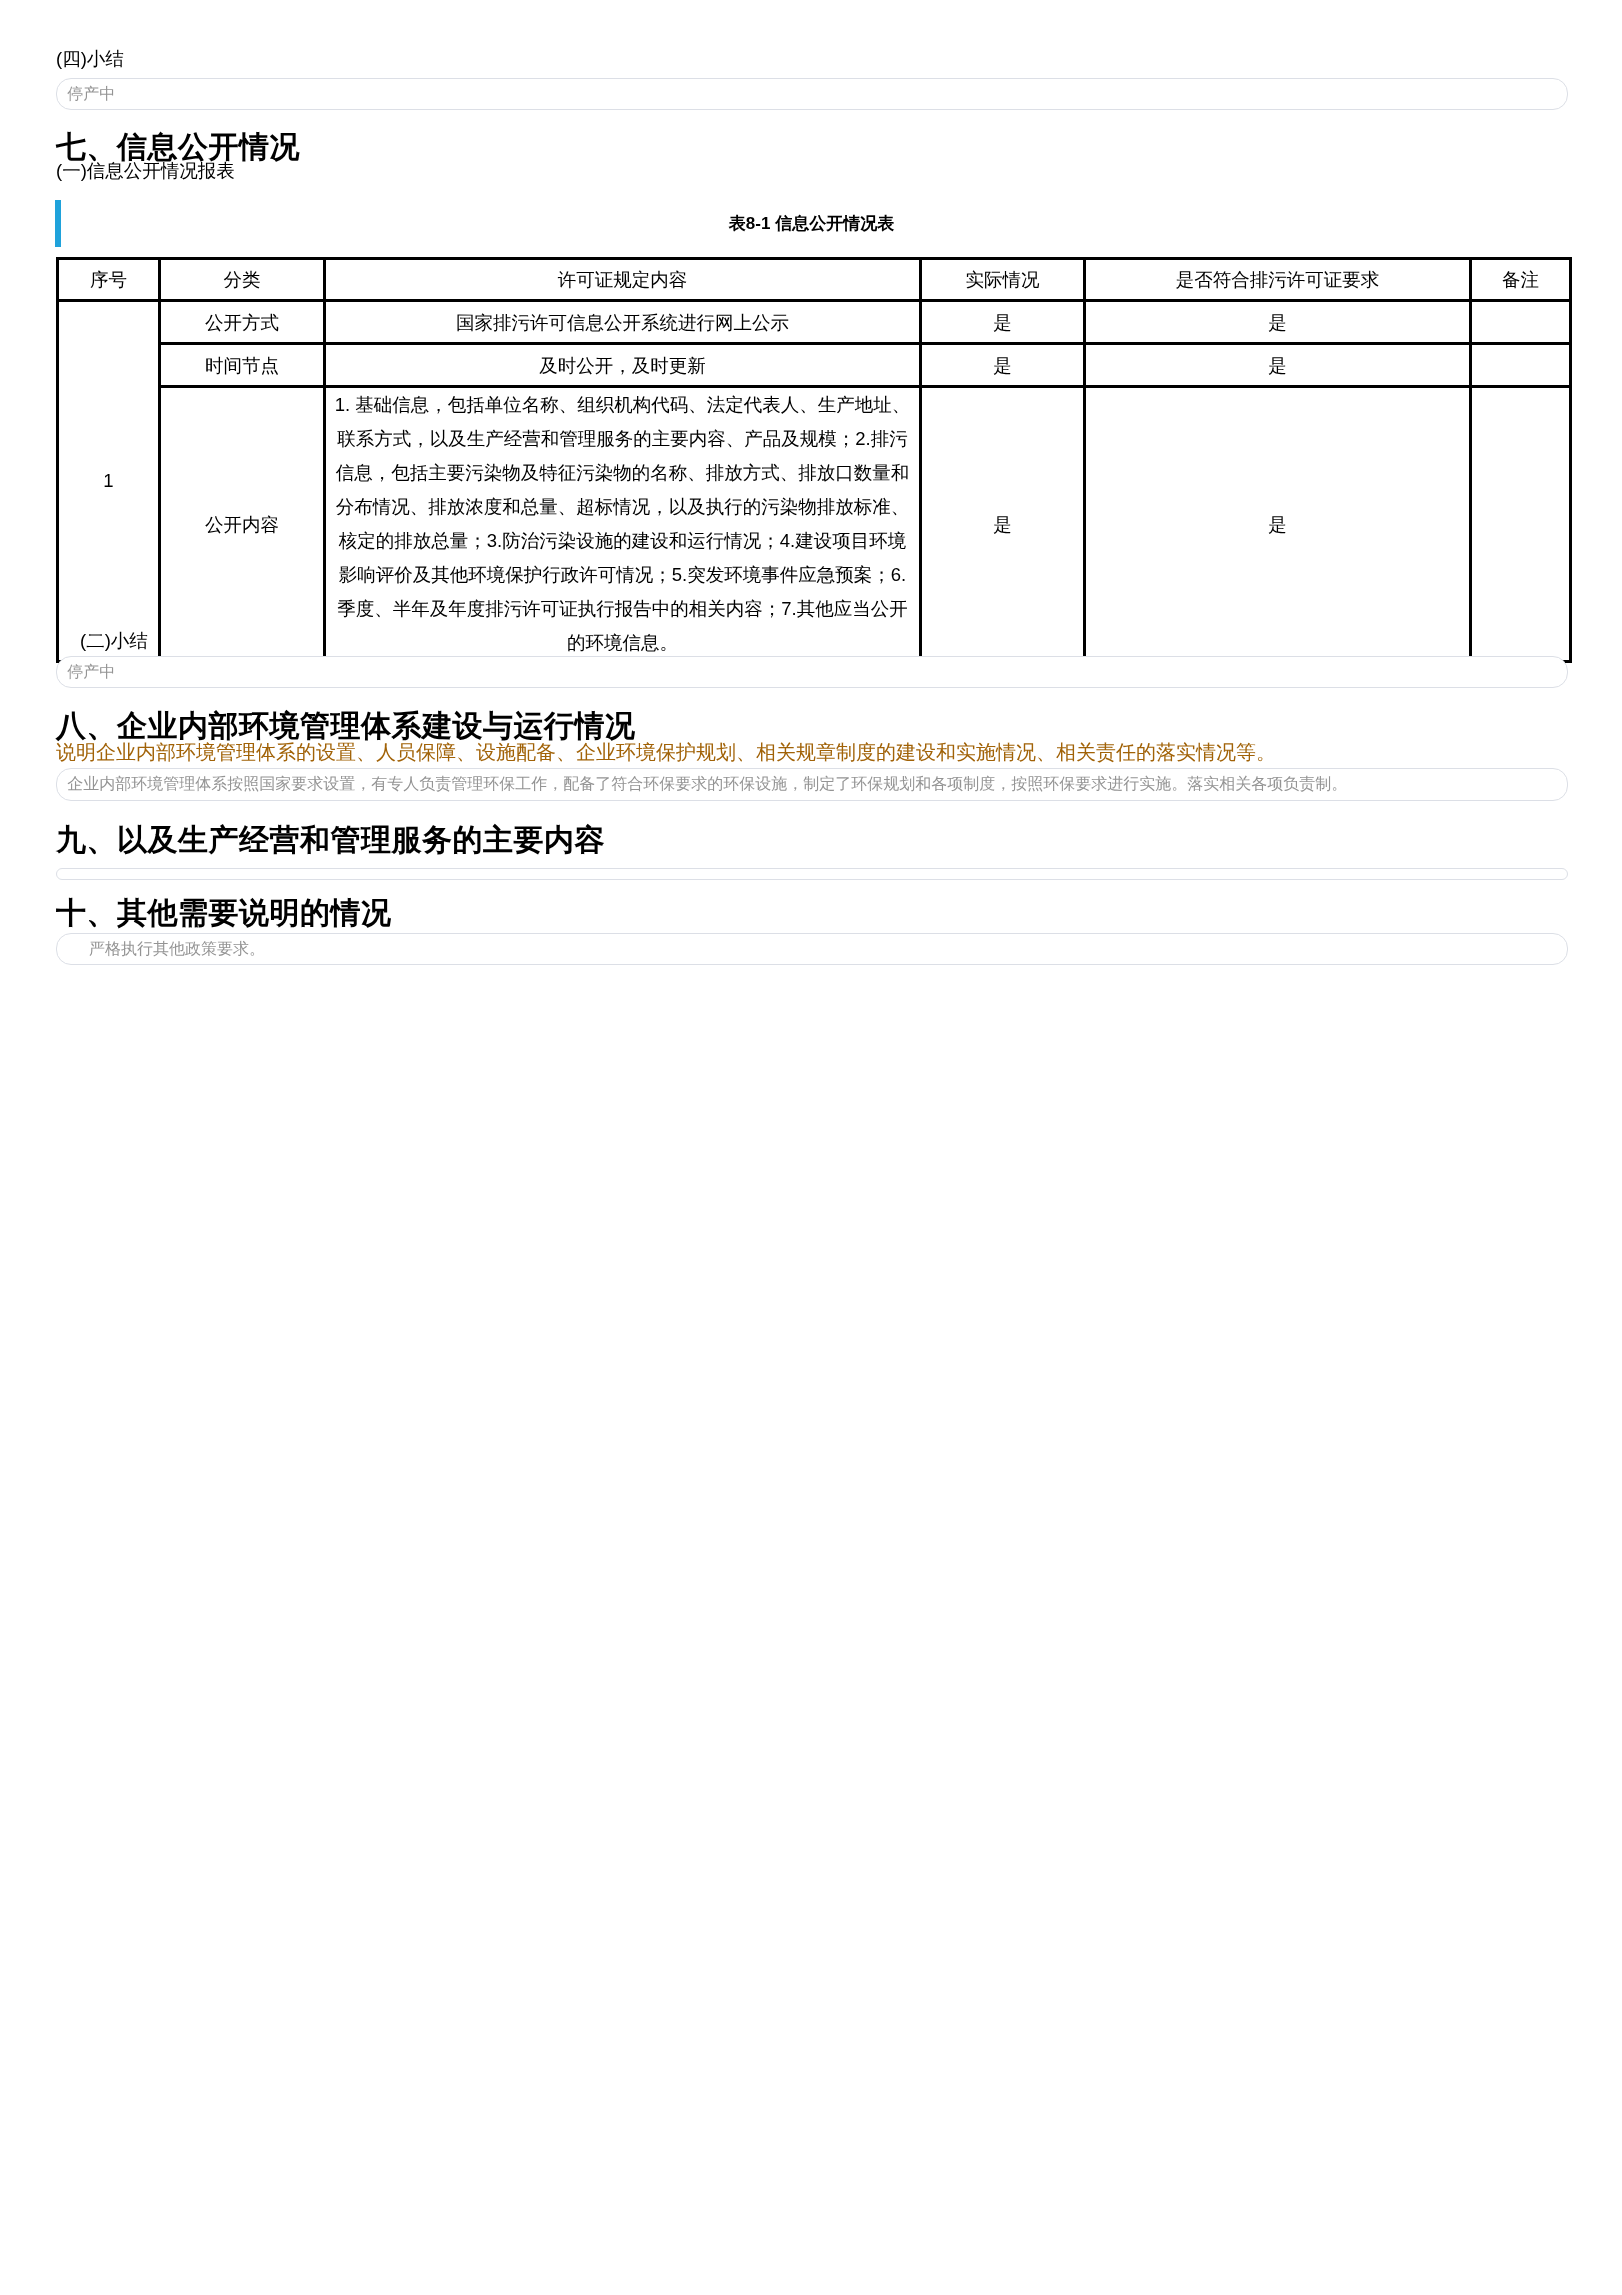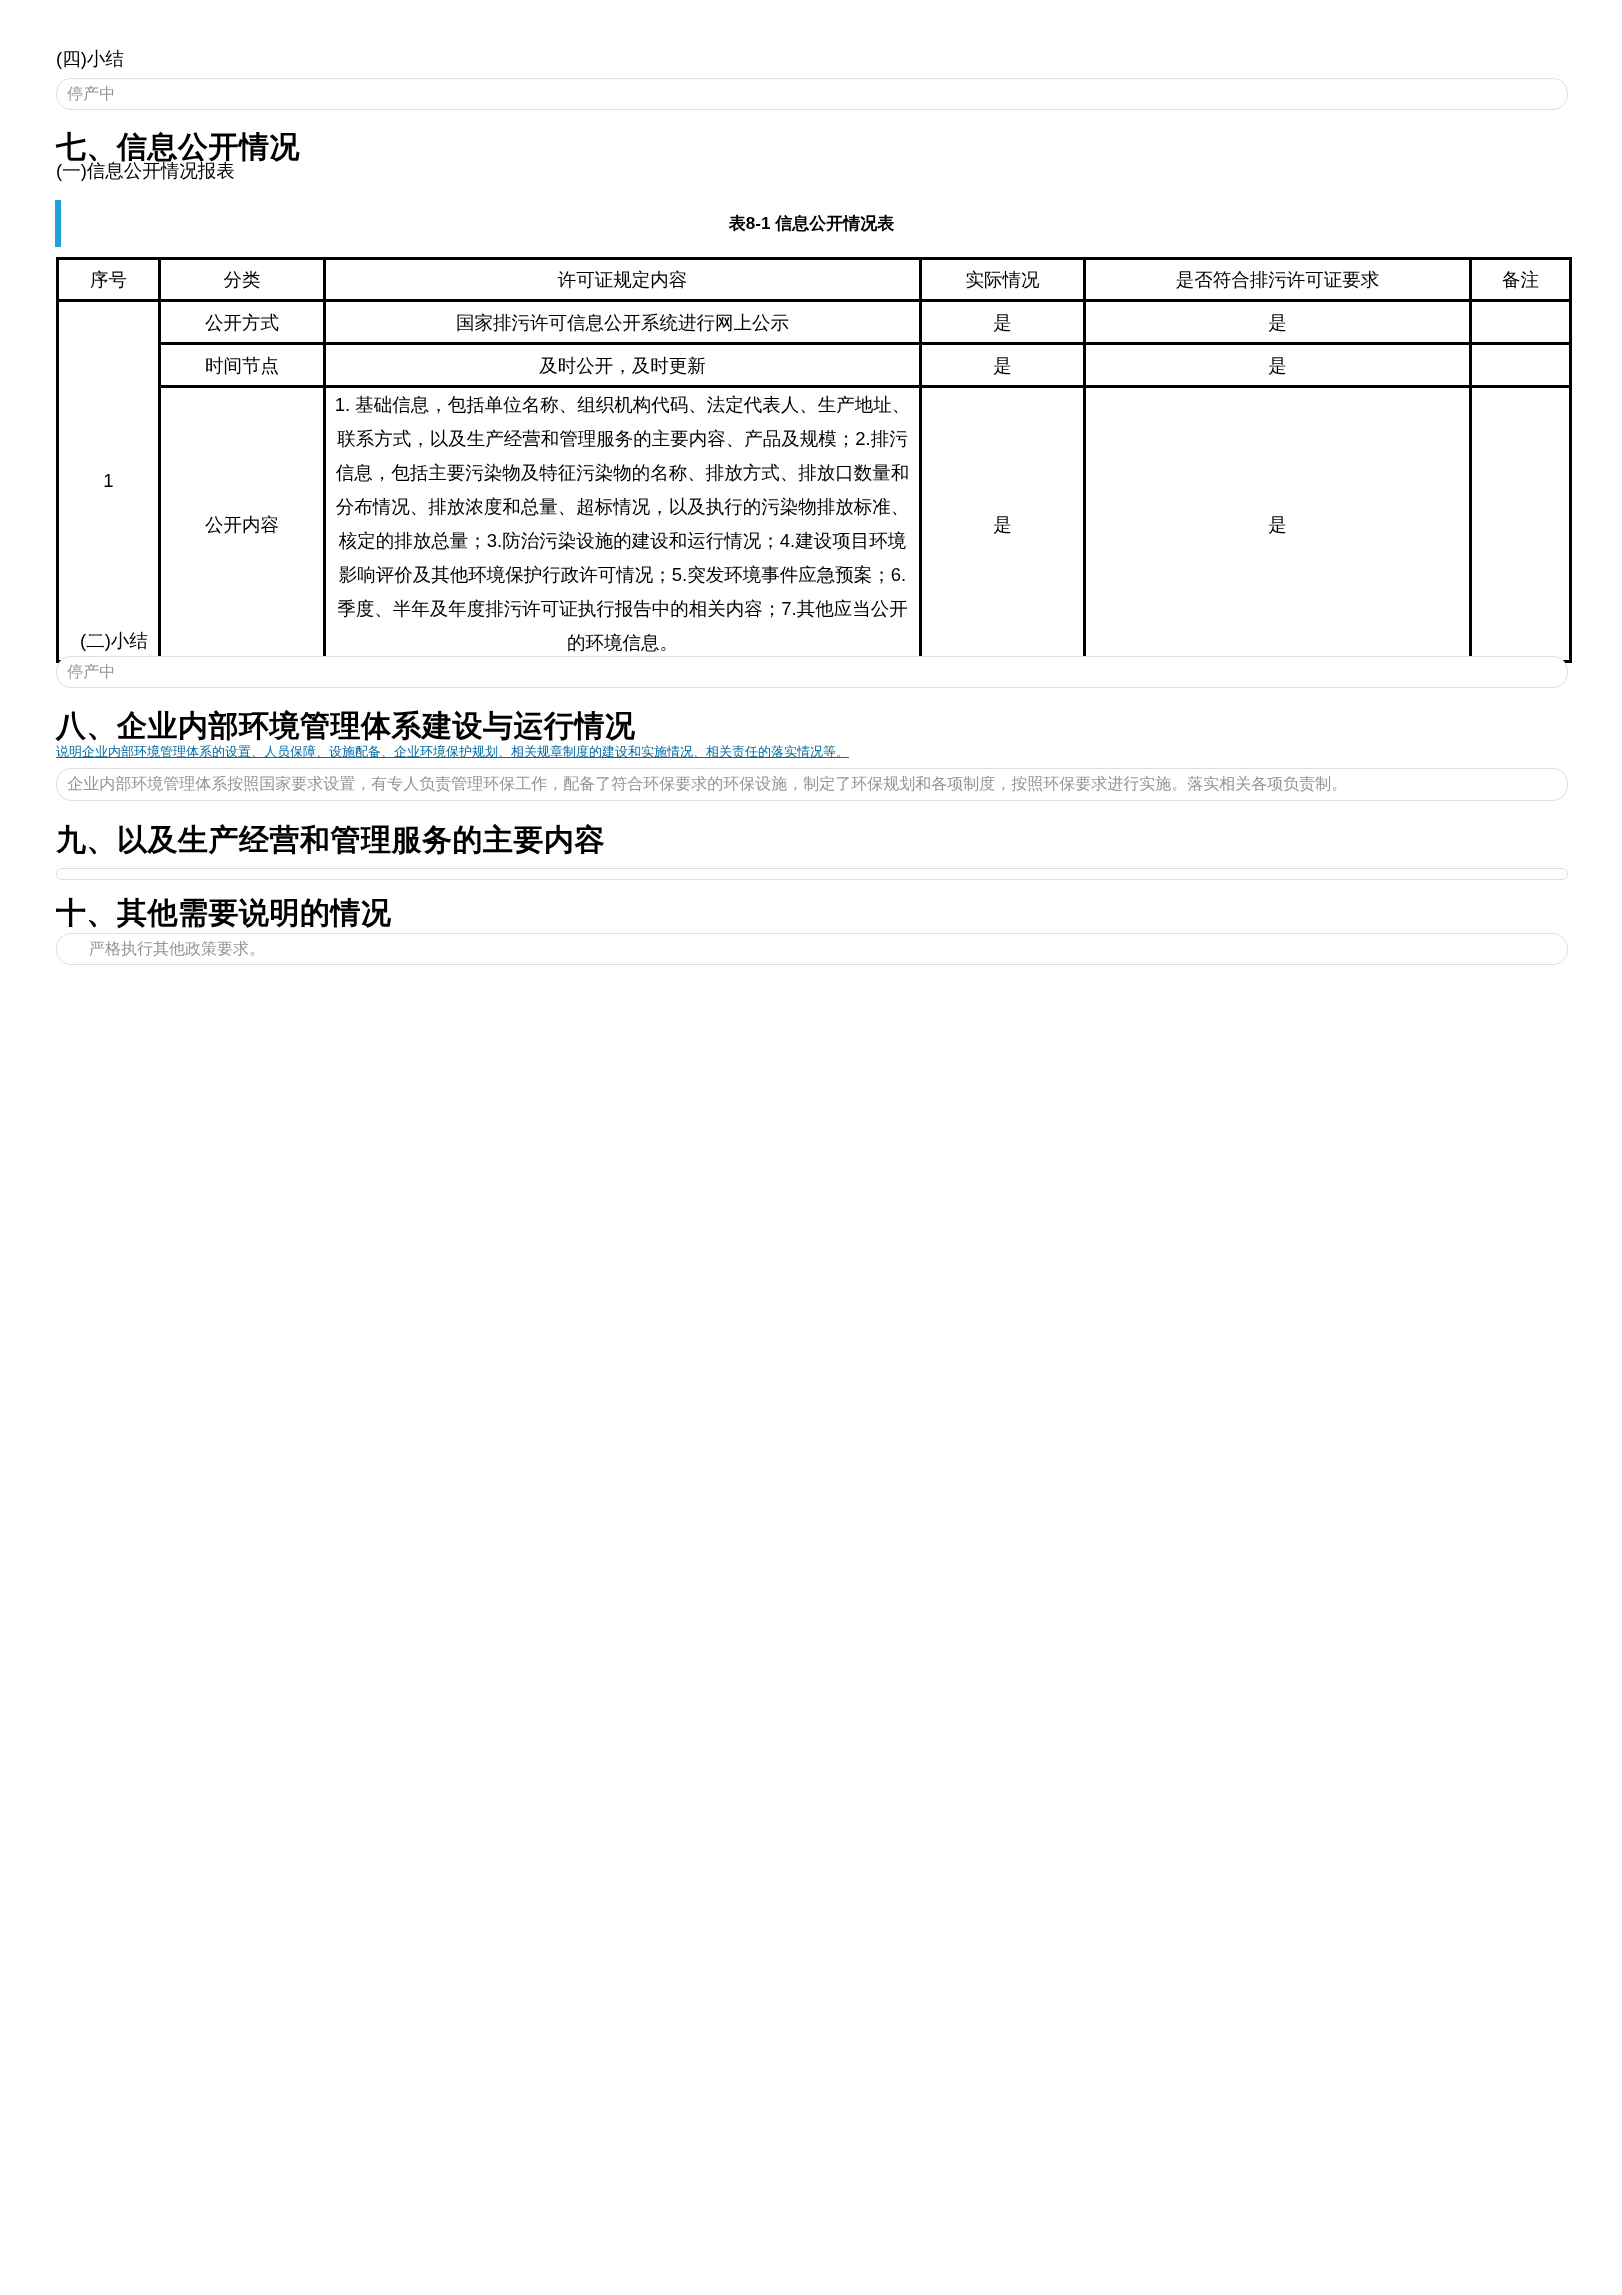--- a/index.html
+++ b/index.html
@@ -5,21 +5,21 @@
   html,body{margin:0;padding:0;background:#ffffff;}
   body{
     width:1623px;height:2295px;position:relative;overflow:hidden;
     font-family:"Liberation Sans","DejaVu Sans",sans-serif;
     color:#000;
   }
   #page{position:relative;width:1623px;height:2295px;background:#fff;}
   .abs{position:absolute;left:56px;}
   .sub-label{font-size:18.5px;line-height:22px;color:#000;}
   .section-heading{font-size:30px;line-height:27px;font-weight:bold;color:#000;letter-spacing:0.5px;}
-  .desc-text{font-size:13px;line-height:20.4px;color:#0369a1;width:1512px;text-decoration:underline;}
+  .desc-text{font-size:20px;line-height:20.4px;color:#a16207;width:1512px;}
   .input-box{
     width:1512px;box-sizing:border-box;
     border:1.4px solid #dcdfe6;border-radius:15px;background:#ffffff;
     display:flex;align-items:center;padding:0 10.2px;
     font-size:16px;color:#949494;white-space:nowrap;overflow:hidden;
   }
   #label-a{top:48px;}
   #input-a{top:78px;height:32px;}
   #heading-7{top:133px;}
   #label-1{top:160px;}

